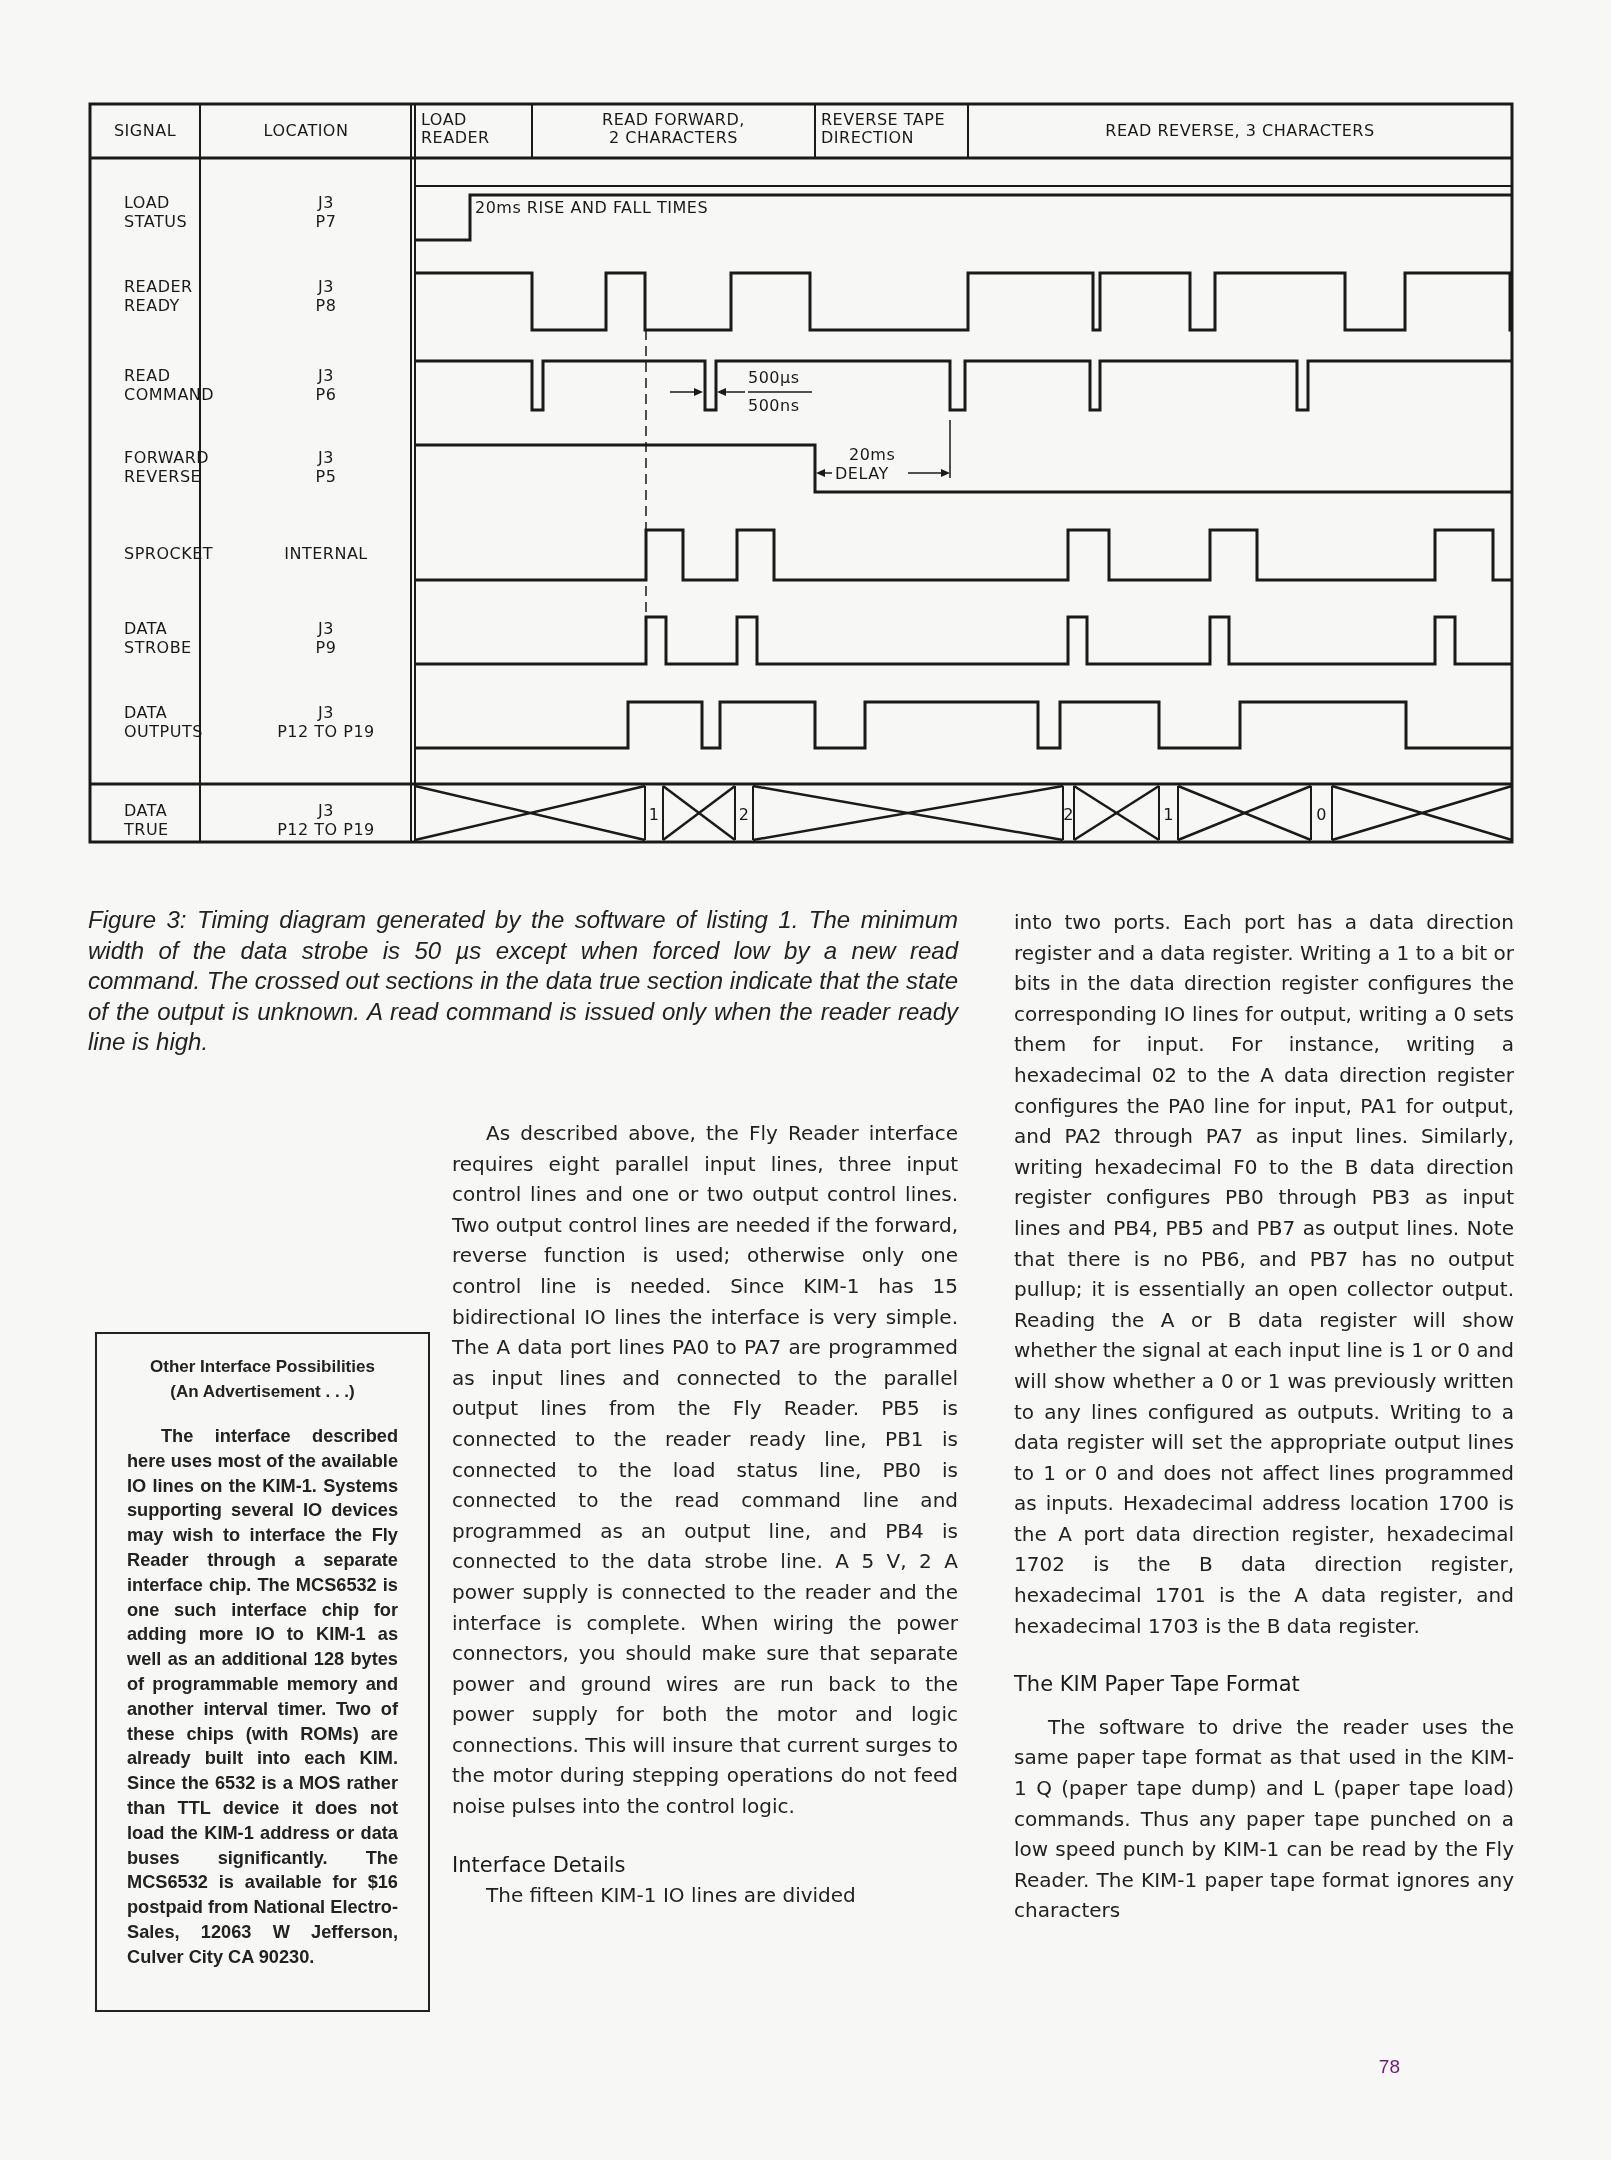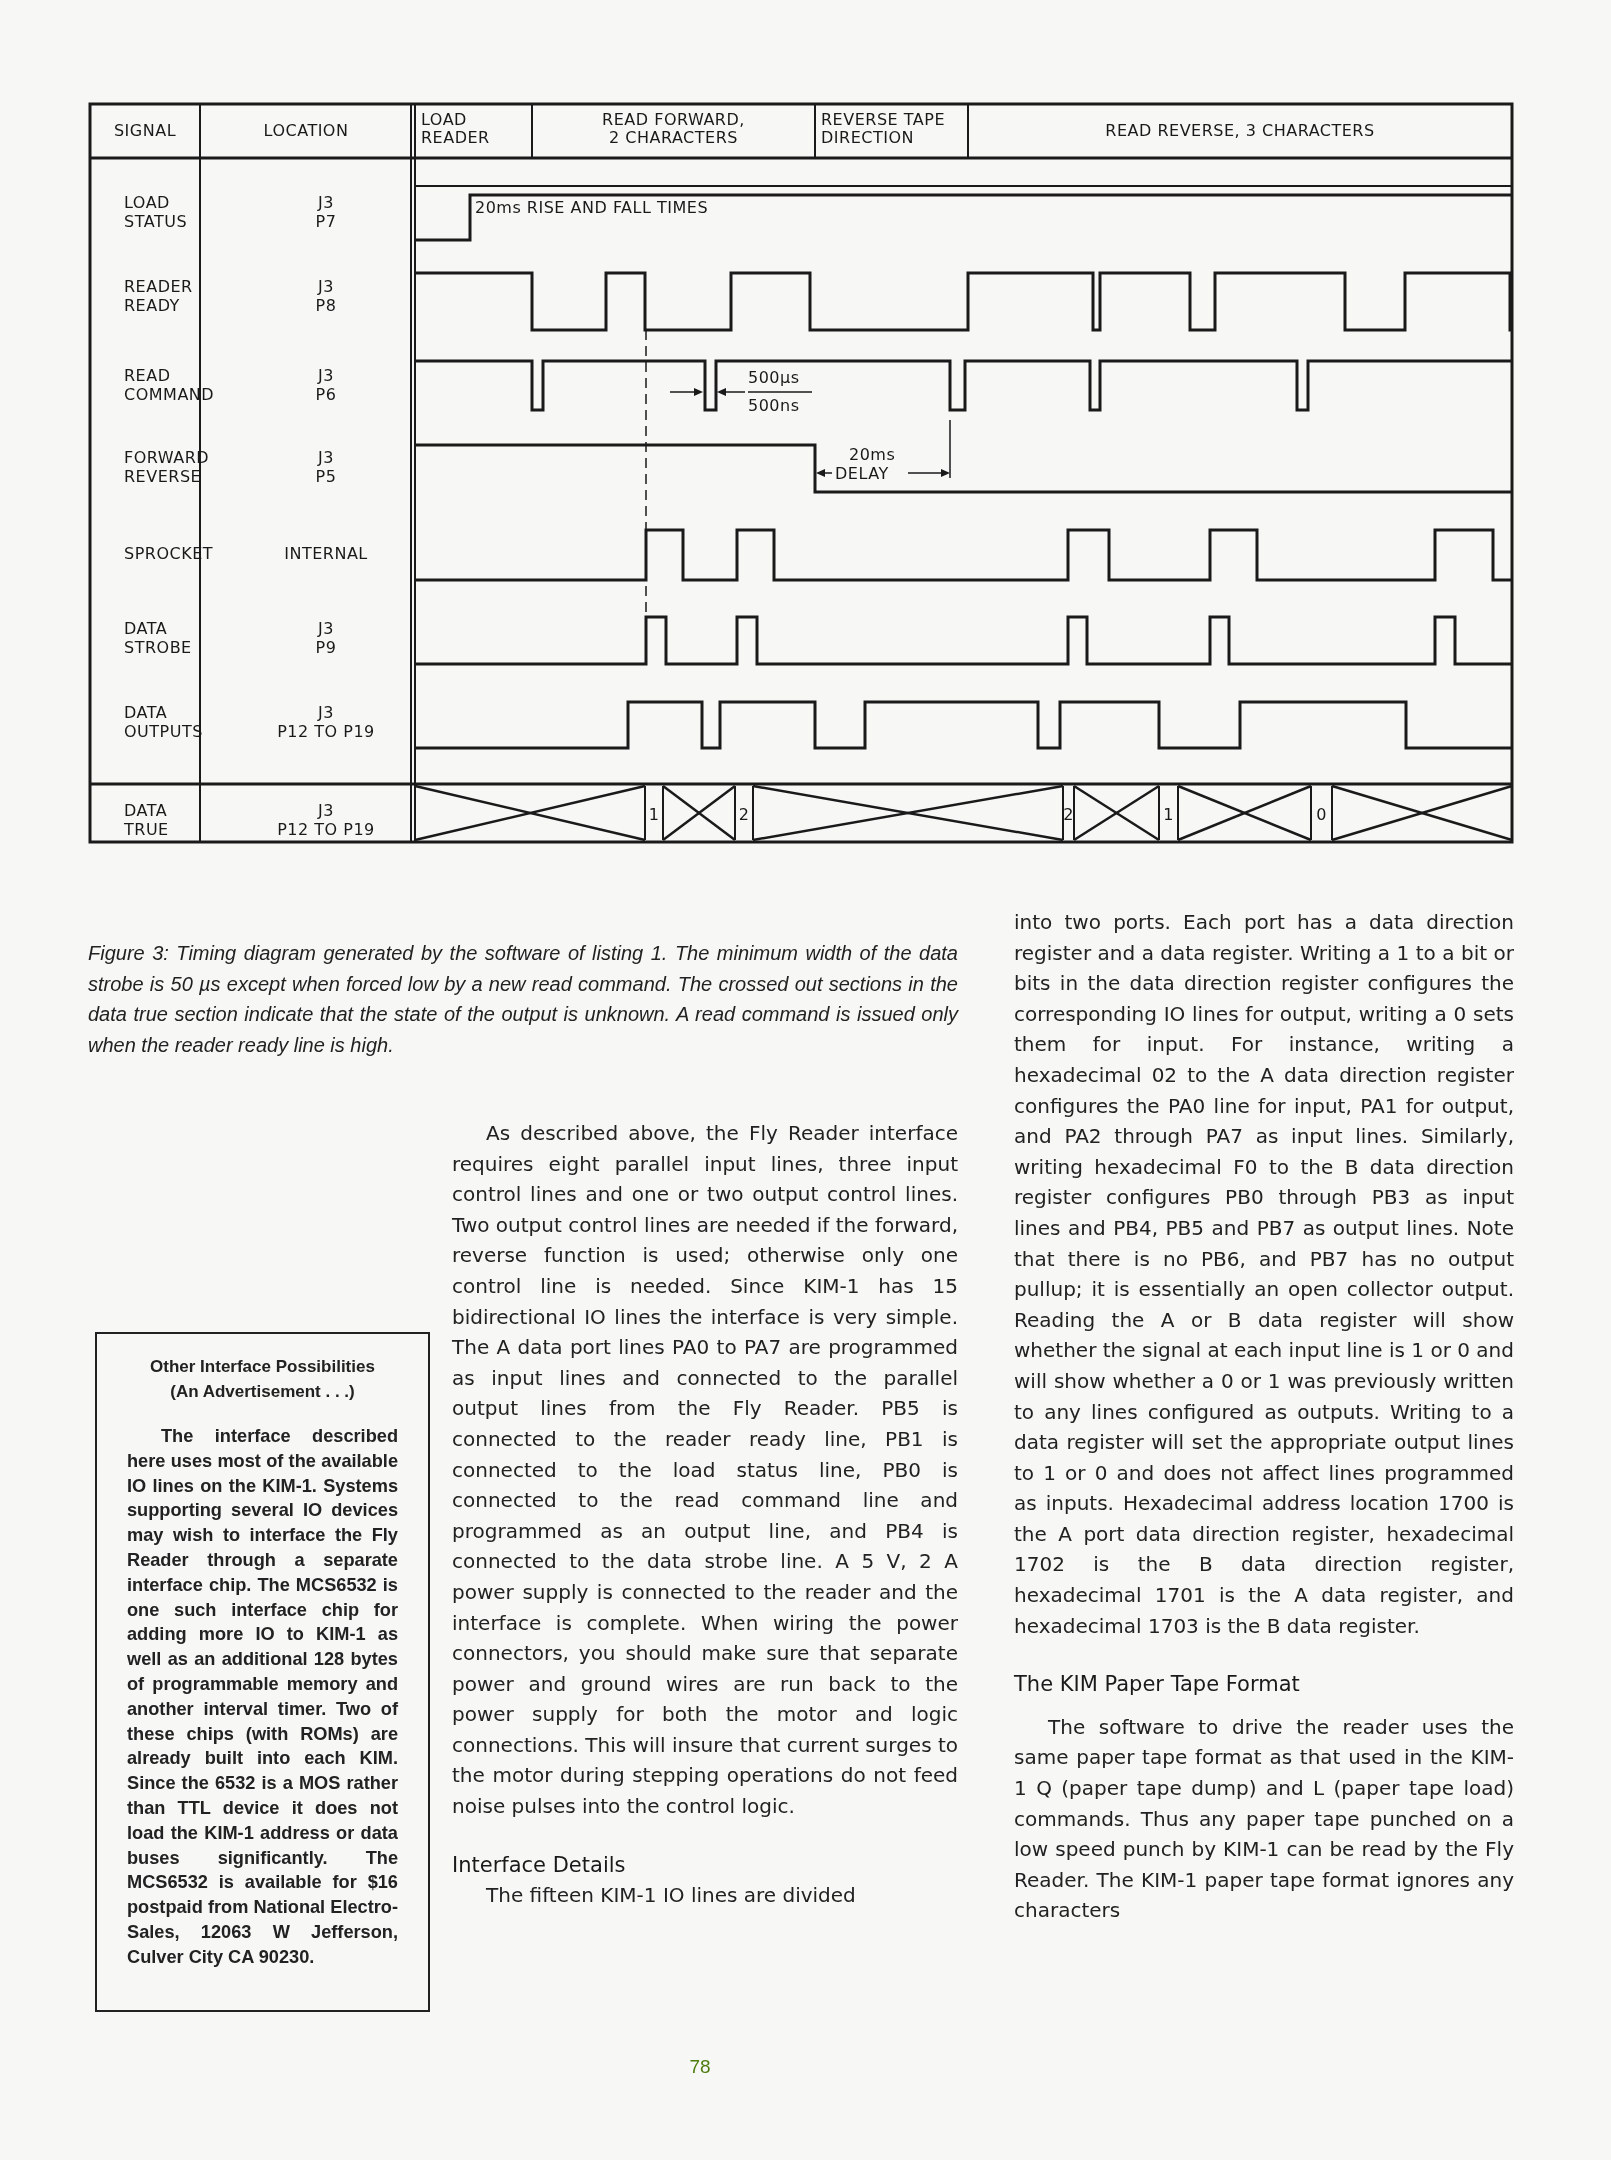--- a/index.html
+++ b/index.html
@@ -4,37 +4,37 @@
 <style>
   html, body { margin: 0; padding: 0; background: #f7f7f5; }
   body { width: 1611px; height: 2160px; position: relative; overflow: hidden; color: #1a1a1a; }
   .page { position: absolute; inset: 0; }
   #diagram { position: absolute; left: 85px; top: 100px; width: 1430px; height: 750px; }
   #diagram svg { width: 1430px; height: 750px; display: block; }
   .dtext { font-family: "DejaVu Sans", sans-serif; font-size: 16px; fill: #1a1a1a; letter-spacing: 0.5px; }
   .caption {
     position: absolute; left: 88px; top: 905px; width: 870px;
     font-family: "Liberation Sans", sans-serif; font-style: italic;
-    font-size: 20px; line-height: 30.5px; text-align: justify; color: #222; margin-top: 33px;
+    font-size: 24px; line-height: 30.5px; text-align: justify; color: #222;
   }
   .col { position: absolute; font-family: "DejaVu Sans", sans-serif; font-size: 20px; line-height: 30.6px; text-align: justify; color: #222; }
   .col p { margin: 0; text-indent: 0; }
   .col p.indent { text-indent: 34px; }
   .col h3 { font-family: "DejaVu Sans", sans-serif; font-weight: normal; font-size: 21px; margin: 0; color: #1a1a1a; }
   #col-mid { left: 452px; top: 1104px; width: 506px; }
   #col-right { left: 1014px; top: 907px; width: 500px; }
   .sidebar {
     position: absolute; left: 95px; top: 1332px; width: 335px; height: 680px;
     border: 2px solid #222; box-sizing: border-box; padding: 20px 18px 0 18px;
     font-family: "Liberation Sans", sans-serif; color: #222;
   }
   .sidebar h4 { margin: 0 0 20px 0; text-align: center; font-size: 17px; line-height: 25px; font-weight: bold; }
   .sidebar p { margin: 12px; font-size: 18.2px; line-height: 24.8px; text-align: justify; text-indent: 34px; font-weight: bold; }
-  .pagenum { position: absolute; left: 0; width: 1400px; top: 2056px; text-align: center;
-    font-family: "Liberation Sans", sans-serif; font-size: 19px; color: #4d7c0f; }
+  .pagenum { position: absolute; left: 0; width: 1400px; top: 2056px; text-align: right;
+    font-family: "Liberation Sans", sans-serif; font-size: 19px; color: #701a75; }
 </style>
 </head>
 <body>
 
 <div class="page">
 
   <div id="diagram">
     <svg id="timing-svg" viewBox="0 0 1430 750" xmlns="http://www.w3.org/2000/svg">
         <rect x="5" y="4" width="1422" height="738" fill="none" stroke="#1a1a1a" stroke-width="3"></rect>
         <line x1="5" y1="58" x2="1427" y2="58" stroke="#1a1a1a" stroke-width="3"></line>

